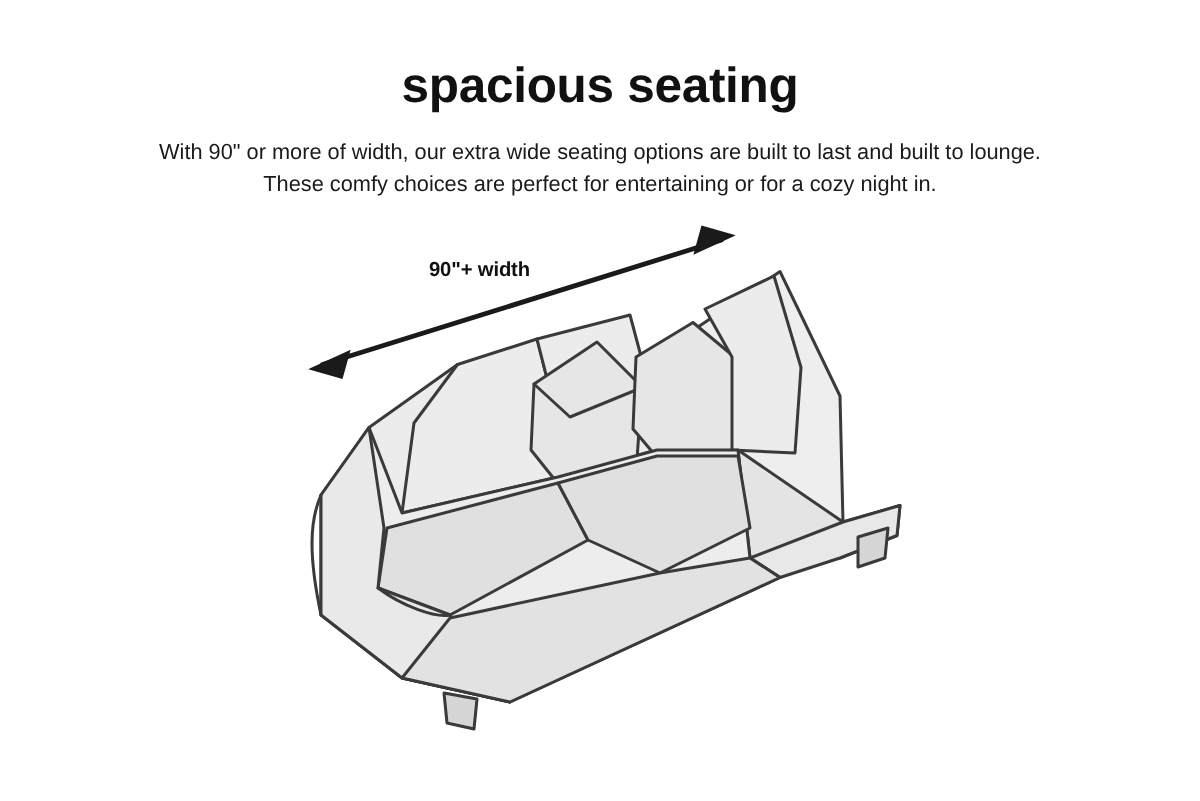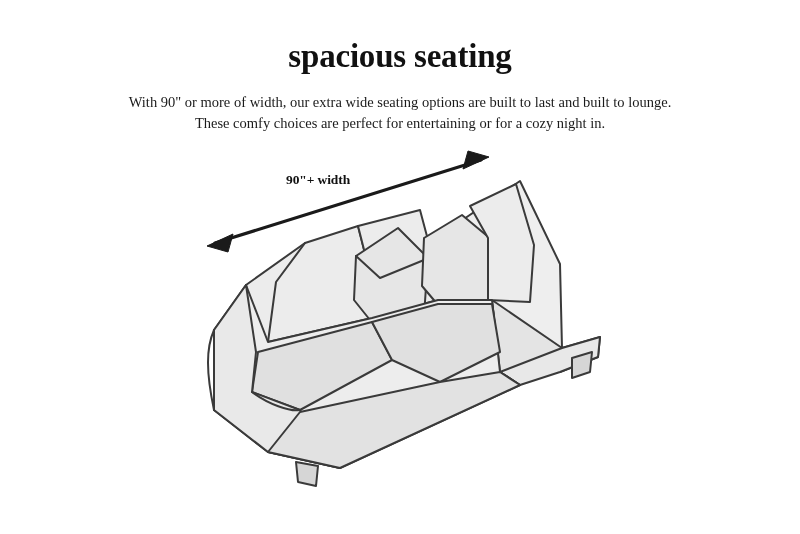--- a/index.html
+++ b/index.html
@@ -6,21 +6,21 @@
     margin: 0;
     padding: 0;
     background: #ffffff;
   }
   #page {
     position: relative;
     width: 800px;
     height: 534px;
     background: #ffffff;
     overflow: hidden;
-    font-family: Liberation Serif, serif;
+    font-family: Liberation Sans, sans-serif;
     color: #000000;
   }
   .heading {
     position: absolute;
     top: 38px;
     left: 0;
     width: 800px;
     text-align: center;
     font-size: 33px;
     font-weight: bold;

